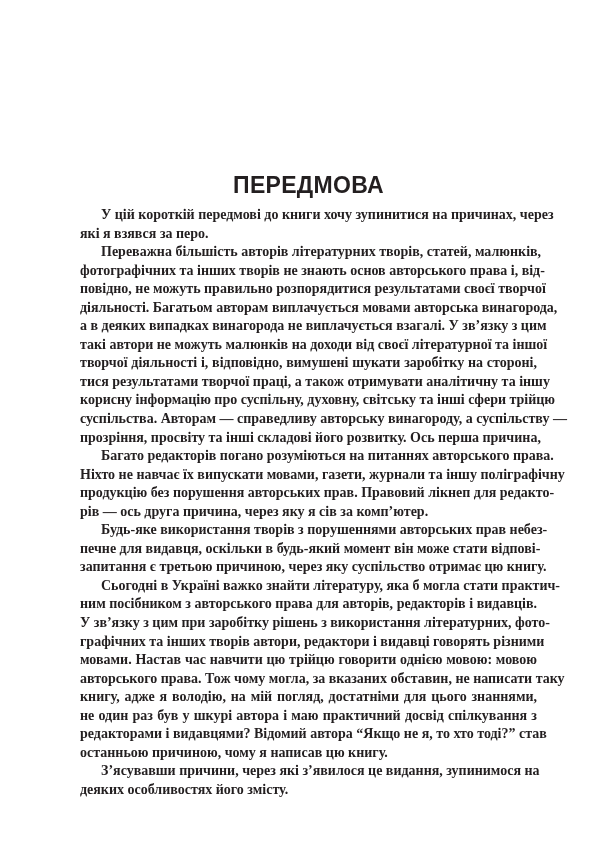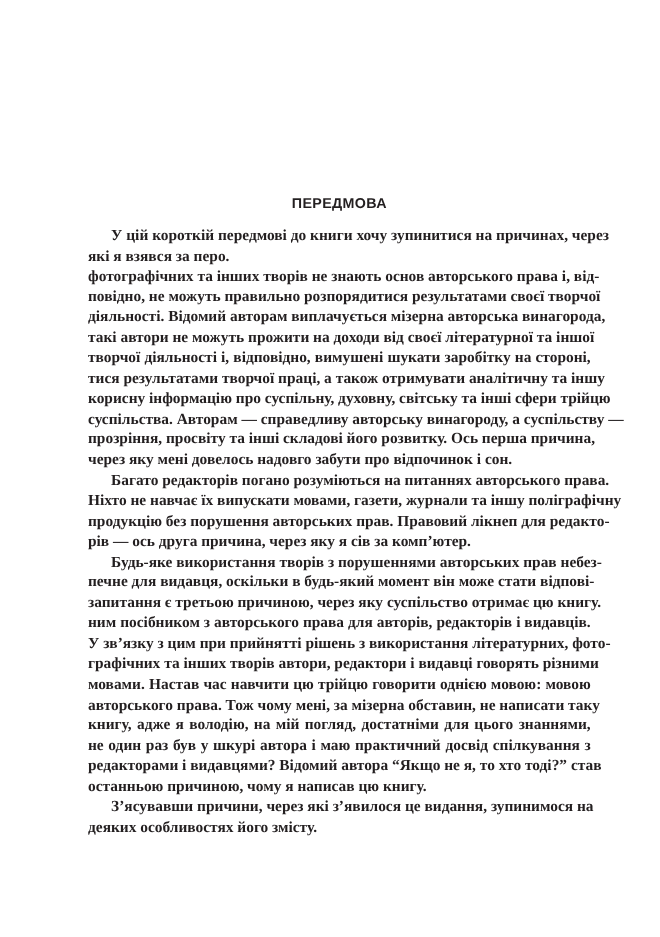--- a/index.html
+++ b/index.html
@@ -16,21 +16,21 @@
     .page {
       position: absolute;
       left: 80px;
       top: 174px;
       width: 457px;
       color: #231f20;
     }
     .title {
       font-family: "Liberation Sans", sans-serif;
       font-weight: bold;
-      font-size: 13px;
+      font-size: 23px;
       text-align: center;
       letter-spacing: 0.3px;
       margin: 0 0 10px 0;
       height: 22px;
       line-height: 22px;
     }
     .line {
       font-family: "Liberation Serif", serif;
       font-size: 14px;
       line-height: 18.55px;
@@ -53,51 +53,53 @@
 
 <div class="page">
   <h1 class="title">ПЕРЕДМОВА</h1>
 
   <div>
     <div class="line indent">У цій короткій передмові до книги хочу зупинитися на причинах, через</div>
     <div class="line last">які я взявся за перо.</div>
   </div>
 
   <div>
+    <div class="line indent">Переважна більшість авторів літературних творів, статей, малюнків,</div>
     <div class="line">фотографічних та інших творів не знають основ авторського права і, від-</div>
     <div class="line">повідно, не можуть правильно розпорядитися результатами своєї творчої</div>
-    <div class="line">діяльності. Відомий авторам виплачується мізерна авторська винагорода,</div>
-    <div class="line">такі автори не можуть прожити на доходи від своєї літературної та іншої</div>
+    <div class="line">діяльності. Багатьом авторам виплачується мовами авторська винагорода,</div>
+    <div class="line">а в деяких випадках винагорода не виплачується взагалі. У зв’язку з цим</div>
+    <div class="line">такі автори не можуть малюнків на доходи від своєї літературної та іншої</div>
     <div class="line">творчої діяльності і, відповідно, вимушені шукати заробітку на стороні,</div>
     <div class="line">тися результатами творчої праці, а також отримувати аналітичну та іншу</div>
     <div class="line">корисну інформацію про суспільну, духовну, світську та інші сфери трійцю</div>
     <div class="line">суспільства. Авторам — справедливу авторську винагороду, а суспільству —</div>
     <div class="line">прозріння, просвіту та інші складові його розвитку. Ось перша причина,</div>
-    <div class="line last">через яку мені довелось надовго забути про відпочинок і сон.</div>
   </div>
 
   <div>
     <div class="line indent">Багато редакторів погано розуміються на питаннях авторського права.</div>
     <div class="line">Ніхто не навчає їх випускати мовами, газети, журнали та іншу поліграфічну</div>
     <div class="line">продукцію без порушення авторських прав. Правовий лікнеп для редакто-</div>
     <div class="line last">рів — ось друга причина, через яку я сів за комп’ютер.</div>
   </div>
 
   <div>
     <div class="line indent">Будь-яке використання творів з порушеннями авторських прав небез-</div>
     <div class="line">печне для видавця, оскільки в будь-який момент він може стати відпові-</div>
     <div class="line last">запитання є третьою причиною, через яку суспільство отримає цю книгу.</div>
   </div>
 
   <div>
+    <div class="line indent">Сьогодні в Україні важко знайти літературу, яка б могла стати практич-</div>
     <div class="line">ним посібником з авторського права для авторів, редакторів і видавців.</div>
-    <div class="line">У зв’язку з цим при прийнятті рішень з використання літературних, фото-</div>
+    <div class="line">У зв’язку з цим при заробітку рішень з використання літературних, фото-</div>
     <div class="line">графічних та інших творів автори, редактори і видавці говорять різними</div>
     <div class="line">мовами. Настав час навчити цю трійцю говорити однією мовою: мовою</div>
-    <div class="line">авторського права. Тож чому мені, за мізерна обставин, не написати таку</div>
+    <div class="line">авторського права. Тож чому могла, за вказаних обставин, не написати таку</div>
     <div class="line">книгу, адже я володію, на мій погляд, достатніми для цього знаннями,</div>
     <div class="line">не один раз був у шкурі автора і маю практичний досвід спілкування з</div>
     <div class="line">редакторами і видавцями? Відомий автора “Якщо не я, то хто тоді?” став</div>
     <div class="line last">останньою причиною, чому я написав цю книгу.</div>
   </div>
 
   <div>
     <div class="line indent">З’ясувавши причини, через які з’явилося це видання, зупинимося на</div>
     <div class="line last">деяких особливостях його змісту.</div>
   </div>

